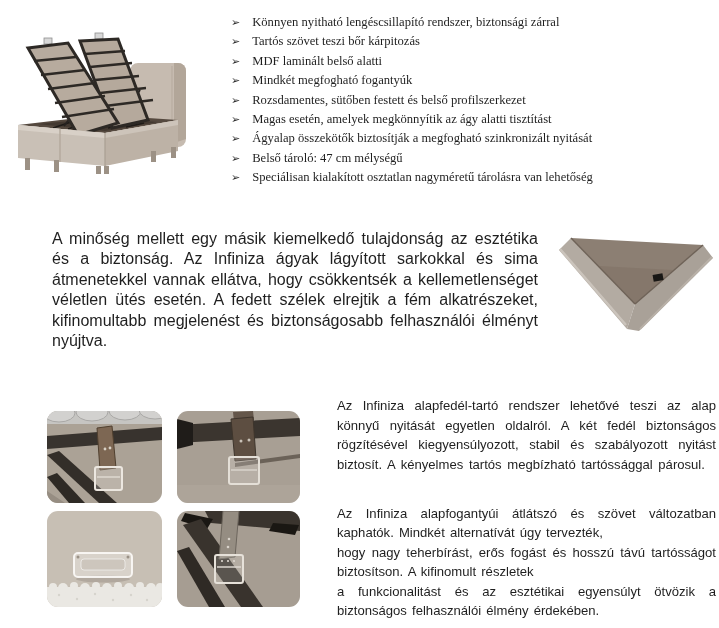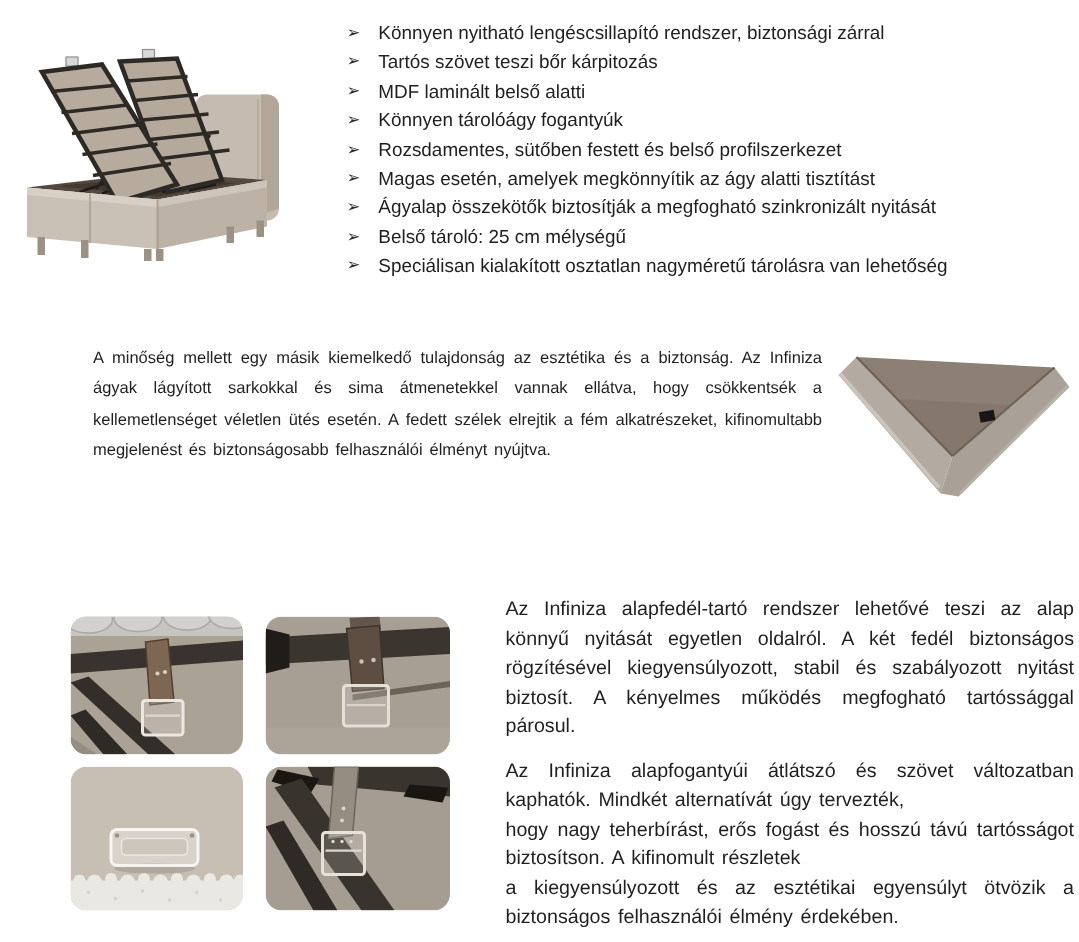--- a/index.html
+++ b/index.html
@@ -5,25 +5,25 @@
   html,body { margin:0; padding:0; background:#ffffff; }
   .page {
     position:relative; width:719px; height:628px; background:#ffffff;
     font-family:"Liberation Sans", sans-serif; color:#1f1f1f; overflow:hidden;
   }
 
   
   .features { position:absolute; left:231px; top:13px; width:482px; }
   .feature-item { display:flex; align-items:flex-start; gap:12px; font-size:12.6px; line-height:19.4px; }
   .feature-bullet { flex:0 0 auto; font-size:11px; line-height:19.4px; color:#2b2b2b; }
-  .feature-text { flex:1 1 auto; }
+  .feature-text { flex:1 1 auto;font-family:Liberation Serif, serif; }
 
   
   .para { text-align:justify; color:#1f1f1f; }
-  .quality-para { position:absolute; left:62px; top:229px; width:486px; font-size:11px; line-height:20.4px; word-spacing:1.5px; }
+  .quality-para { position:absolute; left:52px; top:229px; width:486px; font-size:16px; line-height:20.4px; word-spacing:1.5px; }
   .lid-para { position:absolute; left:337px; top:396px; width:379px; font-size:13.1px; line-height:19.6px; word-spacing:2px; }
   .handles-para { position:absolute; left:337px; top:504px; width:379px; font-size:13.1px; line-height:19.4px; word-spacing:1.5px; white-space:pre-line; }
 
   
   .bed-photo { position:absolute; left:8px; top:32px; width:190px; height:142px; }
   .corner-photo { position:absolute; left:557px; top:232px; width:156px; height:112px; }
   .photo-grid {
     position:absolute; left:47px; top:411px;
     display:grid; grid-template-columns:115px 123px; grid-template-rows:92px 96px;
     column-gap:15px; row-gap:8px;
@@ -98,37 +98,37 @@
       <li class="feature-item">
       <span class="feature-bullet">➢</span>
       <span class="feature-text">Tartós szövet teszi bőr kárpitozás</span>
     </li>
       <li class="feature-item">
       <span class="feature-bullet">➢</span>
       <span class="feature-text">MDF laminált belső alatti</span>
     </li>
       <li class="feature-item">
       <span class="feature-bullet">➢</span>
-      <span class="feature-text">Könnyen tárolóágy fogantyúk</span>
+      <span class="feature-text">Mindkét megfogható fogantyúk</span>
     </li>
       <li class="feature-item">
       <span class="feature-bullet">➢</span>
       <span class="feature-text">Rozsdamentes, sütőben festett és belső profilszerkezet</span>
     </li>
       <li class="feature-item">
       <span class="feature-bullet">➢</span>
       <span class="feature-text">Magas esetén, amelyek megkönnyítik az ágy alatti tisztítást</span>
     </li>
       <li class="feature-item">
       <span class="feature-bullet">➢</span>
       <span class="feature-text">Ágyalap összekötők biztosítják a megfogható szinkronizált nyitását</span>
     </li>
       <li class="feature-item">
       <span class="feature-bullet">➢</span>
-      <span class="feature-text">Belső tároló: 25 cm mélységű</span>
+      <span class="feature-text">Belső tároló: 47 cm mélységű</span>
     </li>
       <li class="feature-item">
       <span class="feature-bullet">➢</span>
       <span class="feature-text">Speciálisan kialakított osztatlan nagyméretű tárolásra van lehetőség</span>
     </li>
     </ul>
 
   <p class="para quality-para" style="margin:0;">A minőség mellett egy másik kiemelkedő tulajdonság az esztétika és a biztonság. Az Infiniza ágyak lágyított sarkokkal és sima átmenetekkel vannak ellátva, hogy csökkentsék a kellemetlenséget véletlen ütés esetén. A fedett szélek elrejtik a fém alkatrészeket, kifinomultabb megjelenést és biztonságosabb felhasználói élményt nyújtva.</p>
 
   <div class="corner-photo">
@@ -231,18 +231,18 @@
           <circle cx="51" cy="36" r="1.3" fill="#d9d3ca"></circle>
         <rect x="38" y="44" width="28" height="28" rx="2" fill="rgba(245,242,238,0.18)" stroke="#e6e1d9" stroke-width="2"></rect>
         <line x1="40" y1="56" x2="64" y2="56" stroke="#ddd7cf" stroke-width="1.5"></line>
         <circle cx="45" cy="50" r="1.1" fill="#ddd7cf"></circle>
           <circle cx="51" cy="50" r="1.1" fill="#ddd7cf"></circle>
           <circle cx="57" cy="50" r="1.1" fill="#ddd7cf"></circle>
       </svg>
     </div>
   </div>
 
-  <p class="para lid-para" style="margin:0;">Az Infiniza alapfedél-tartó rendszer lehetővé teszi az alap könnyű nyitását egyetlen oldalról. A két fedél biztonságos rögzítésével kiegyensúlyozott, stabil és szabályozott nyitást biztosít. A kényelmes működés megfogható tartóssággal párosul.</p>
+  <p class="para lid-para" style="margin:0;">Az Infiniza alapfedél-tartó rendszer lehetővé teszi az alap könnyű nyitását egyetlen oldalról. A két fedél biztonságos rögzítésével kiegyensúlyozott, stabil és szabályozott nyitást biztosít. A kényelmes tartós megbízható tartóssággal párosul.</p>
   <p class="para handles-para" style="margin:0;">Az Infiniza alapfogantyúi átlátszó és szövet változatban kaphatók. Mindkét alternatívát úgy tervezték,
 hogy nagy teherbírást, erős fogást és hosszú távú tartósságot biztosítson. A kifinomult részletek
-a kiegyensúlyozott és az esztétikai egyensúlyt ötvözik a biztonságos felhasználói élmény érdekében.</p>
+a funkcionalitást és az esztétikai egyensúlyt ötvözik a biztonságos felhasználói élmény érdekében.</p>
 
 </div>
 
 </body></html>

